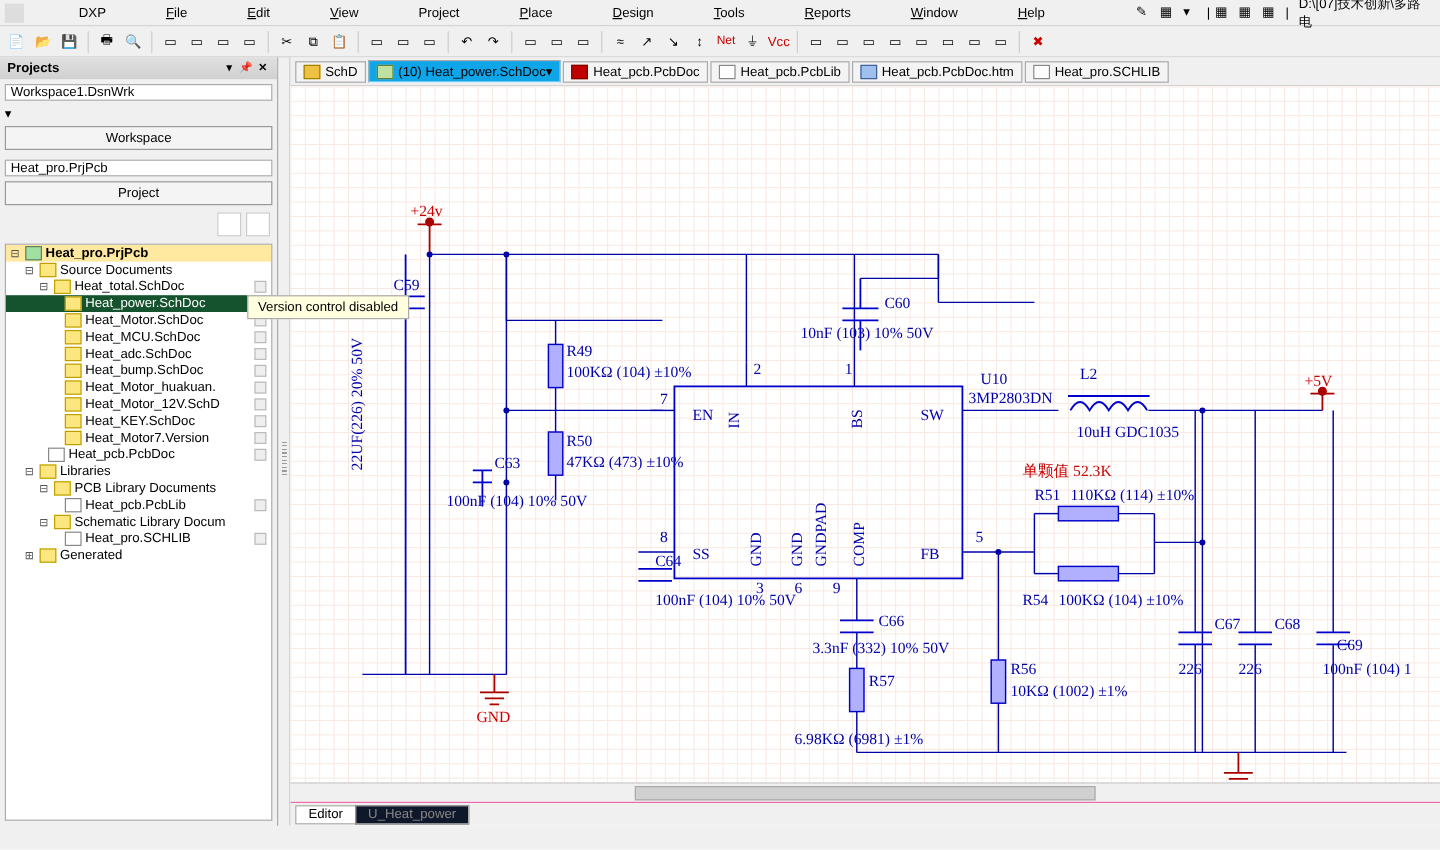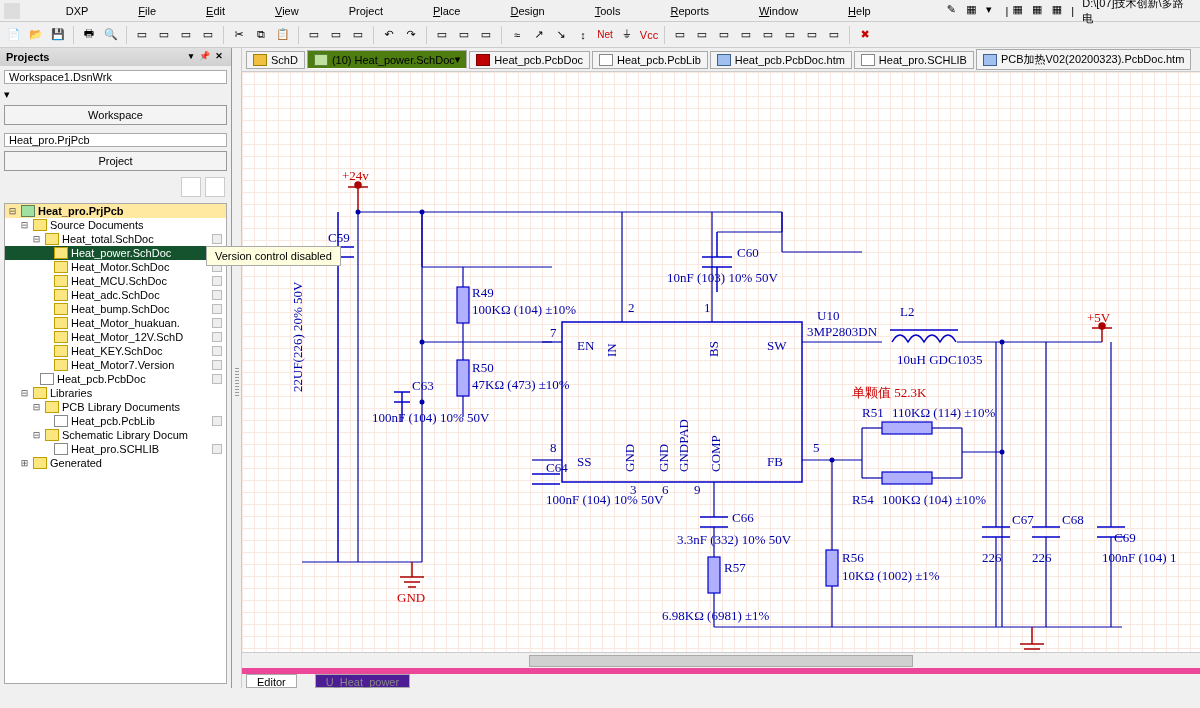--- a/index.html
+++ b/index.html
@@ -42,21 +42,21 @@
 .folder-g { background: #a0e0a0; border:1px solid #608060; }
 .doc-i { background: #fff; border:1px solid #888; }
 .tree-row .rico { width:10px; height:10px; margin-left:auto; margin-right:2px; background:#eee; border:1px solid #bbb; }
 
 .resizer { width: 10px; background: #f0f0f0; border-right: 1px solid #ccc; position:relative;}
 .resizer::after{content:"";position:absolute;left:3px;top:50%;width:4px;height:30px;background:repeating-linear-gradient(#999,#999 1px,transparent 1px,transparent 3px);}
 
 .content { flex: 1; display: flex; flex-direction: column; background:#fff; }
 .doc-tabs { height: 24px; background: #f0f0f0; display: flex; align-items: center; padding: 2px 4px; gap: 0; border-bottom:1px solid #ccc; overflow:hidden;}
 .doc-tabs .tab { display: flex; align-items: center; padding: 2px 6px; border: 1px solid #aaa; background: #f4f4f4; margin-right: 2px; font-size: 11px; white-space:nowrap; }
-.doc-tabs .tab.active { background: #4d7c0f; border-bottom-color: #fff; }
+.doc-tabs .tab.active { background: #0ea5e9; border-bottom-color: #fff; }
 .doc-tabs .tab .tico { width: 14px; height: 12px; margin-right: 4px; display:inline-block; }
 .home-ico{background:#f0c040;border:1px solid #a08000;}
 .sch-ico{background:#c0e0a0;border:1px solid #608040;}
 .pcb-ico{background:#c00000;border:1px solid #800000;}
 .lib-ico{background:#fff;border:1px solid #888;}
 .web-ico{background:#a0c0f0;border:1px solid #406090;}
 
 .canvas { flex: 1; position: relative; overflow: hidden; background: #fff; }
 .grid-bg { position:absolute; inset:0;
   background-image:
@@ -68,23 +68,23 @@
 
 svg.sch { position: absolute; top: 0; left: 0; }
 .wire { stroke: #0000aa; stroke-width: 1.2; fill: none; }
 .cmp  { stroke: #0000cc; stroke-width: 1.5; fill: none; }
 .cmpf { fill: #b0b0ff; stroke:#0000cc; stroke-width:1.2; }
 .pwr  { stroke: #aa0000; stroke-width: 1.5; fill: none; }
 .txt  { fill: #0000aa; font-size: 13px; font-family: "Times New Roman", serif; }
 .txtr { fill: #cc0000; font-size: 13px; font-family: "Times New Roman", serif; }
 .dot  { fill: #0000aa; }
 
-.bottom-tabs { height: 20px; background: #f0f0f0; display:flex; padding:0 4px; border-top:6px solid #ec4899; }
+.bottom-tabs { height: 20px; background: #f0f0f0; display:flex; align-items:center; padding:0 4px; border-top:1px solid #ec4899; }
 .bottom-tabs .btab { padding: 1px 10px; border:1px solid #aaa; background:#fff; font-size:11px; margin-right:-1px;}
-.bottom-tabs .btab.inactive { background:#4c1d95; color:#888;margin-left:19px;}
+.bottom-tabs .btab.inactive { background:#0f172a; color:#888;}
 .hscroll{height:16px;background:#f0f0f0;border-top:1px solid #ccc;position:relative;}
 .hscroll .thumb{position:absolute;left:30%;width:40%;top:2px;height:12px;background:#d0d0d0;border:1px solid #aaa;}
 </style>
 </head>
 <body>
 
 <div class="menubar">
   <span class="app-icon"></span>
   <span class="menu-item"><span>DXP</span></span>
   <span class="menu-item"><u>F</u>ile</span>
@@ -324,24 +324,20 @@
           <span>Heat_pcb.PcbLib</span>
         </div>
       <div class="tab">
           <span class="tico web-ico"></span>
           <span>Heat_pcb.PcbDoc.htm</span>
         </div>
       <div class="tab">
           <span class="tico lib-ico"></span>
           <span>Heat_pro.SCHLIB</span>
         </div>
-      <div class="tab">
-          <span class="tico web-ico"></span>
-          <span>PCB加热V02(20200323).PcbDoc.htm</span>
-        </div>
     </div>
 
     <div class="canvas">
       <div class="grid-bg"></div>
 
       <svg class="sch" width="960" height="590">
 
         <g class="pwr">
             <line x1="106" y1="115" x2="126" y2="115"></line>
             <line x1="116" y1="115" x2="116" y2="140"></line>

